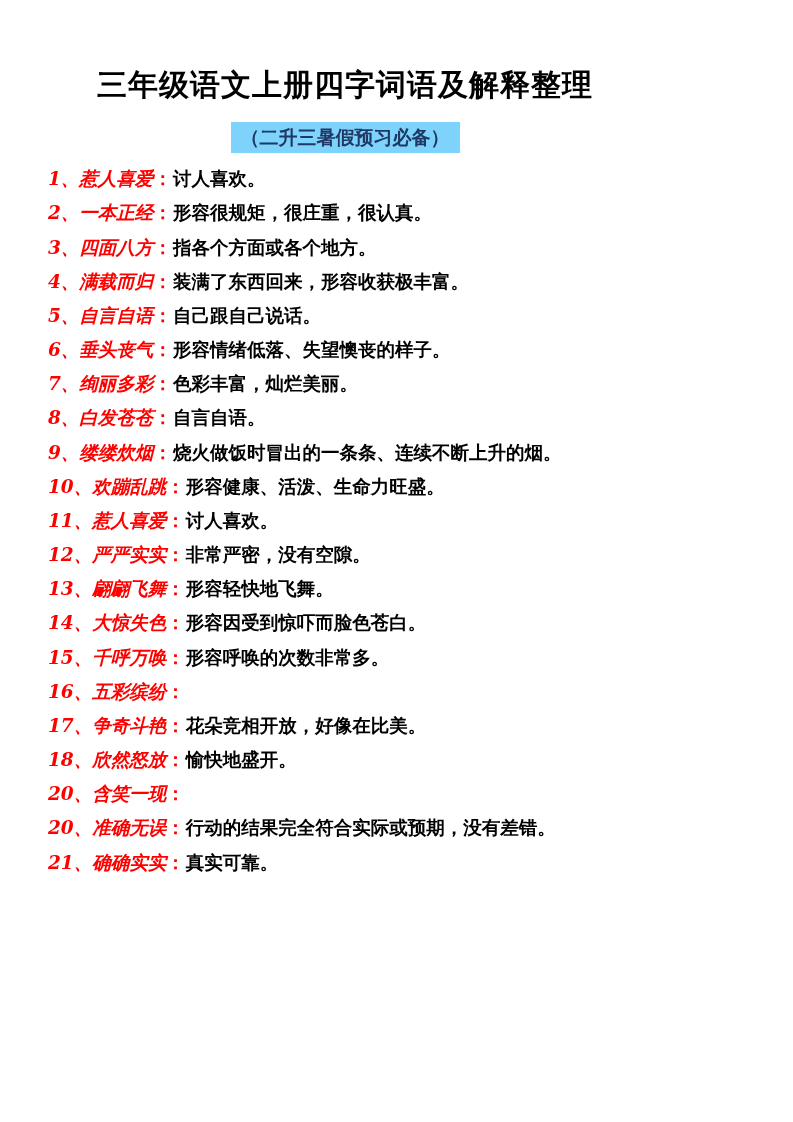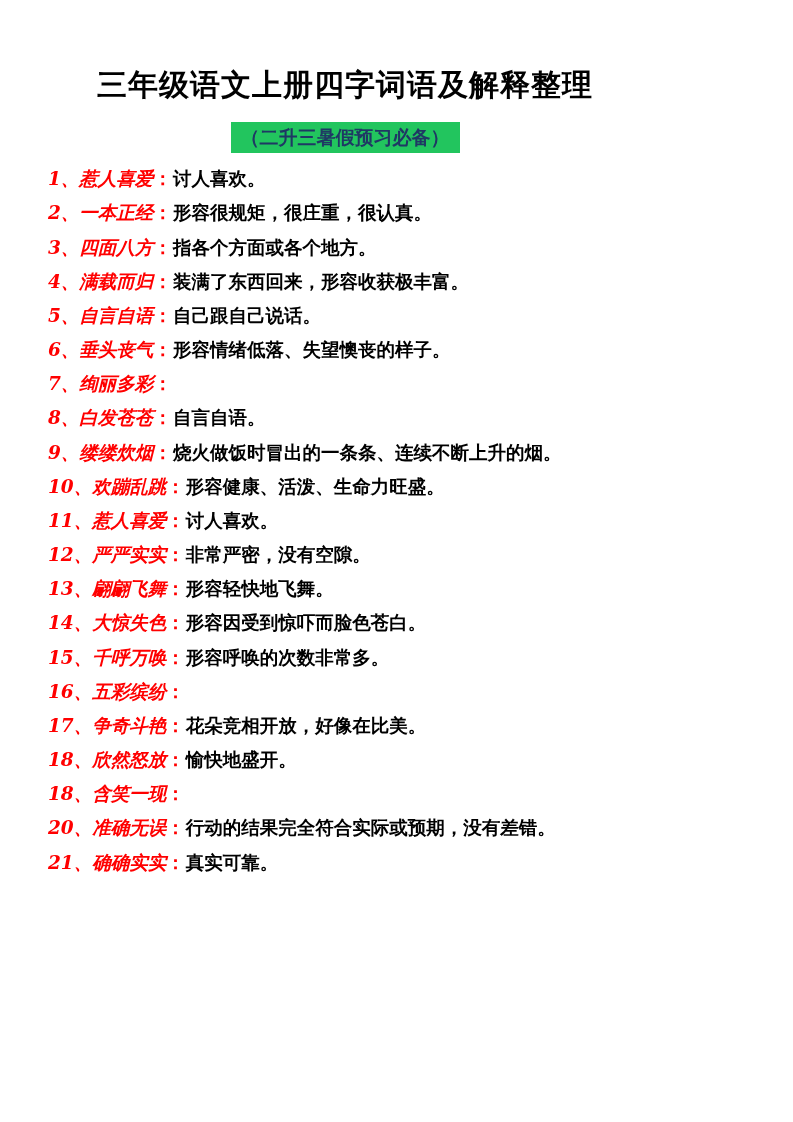--- a/index.html
+++ b/index.html
@@ -29,21 +29,21 @@
     color: #000000;
     margin: 14px 0 18px 0;
     line-height: 1.25;
   }
   .subtitle-wrap {
     text-align: center;
     margin-bottom: 14px;
   }
   .subtitle {
     display: inline-block;
-    background: #22c55e;
+    background: #7dd3fc;
     color: #1f3864;
     font-size: 19px;
     font-weight: bold;
     padding: 3px 10px 4px 10px;
     line-height: 1.3;
   }
   .entries {
     margin-top: 2px;
   }
   .entry {
@@ -110,20 +110,21 @@
         <span class="def">自己跟自己说话。</span>
       </div>
       <div class="entry">
         <span class="term">6、垂头丧气</span>
         <span class="colon">：</span>
         <span class="def">形容情绪低落、失望懊丧的样子。</span>
       </div>
       <div class="entry">
         <span class="term">7、绚丽多彩</span>
         <span class="colon">：</span>
+        <span class="def">色彩丰富，灿烂美丽。</span>
       </div>
       <div class="entry">
         <span class="term">8、白发苍苍</span>
         <span class="colon">：</span>
         <span class="def">自言自语。</span>
       </div>
       <div class="entry">
         <span class="term">9、缕缕炊烟</span>
         <span class="colon">：</span>
         <span class="def">烧火做饭时冒出的一条条、连续不断上升的烟。</span>
@@ -166,21 +167,21 @@
         <span class="term">17、争奇斗艳</span>
         <span class="colon">：</span>
         <span class="def">花朵竞相开放，好像在比美。</span>
       </div>
       <div class="entry">
         <span class="term">18、欣然怒放</span>
         <span class="colon">：</span>
         <span class="def">愉快地盛开。</span>
       </div>
       <div class="entry">
-        <span class="term">18、含笑一现</span>
+        <span class="term">20、含笑一现</span>
         <span class="colon">：</span>
       </div>
       <div class="entry">
         <span class="term">20、准确无误</span>
         <span class="colon">：</span>
         <span class="def">行动的结果完全符合实际或预期，没有差错。</span>
       </div>
       <div class="entry">
         <span class="term">21、确确实实</span>
         <span class="colon">：</span>

